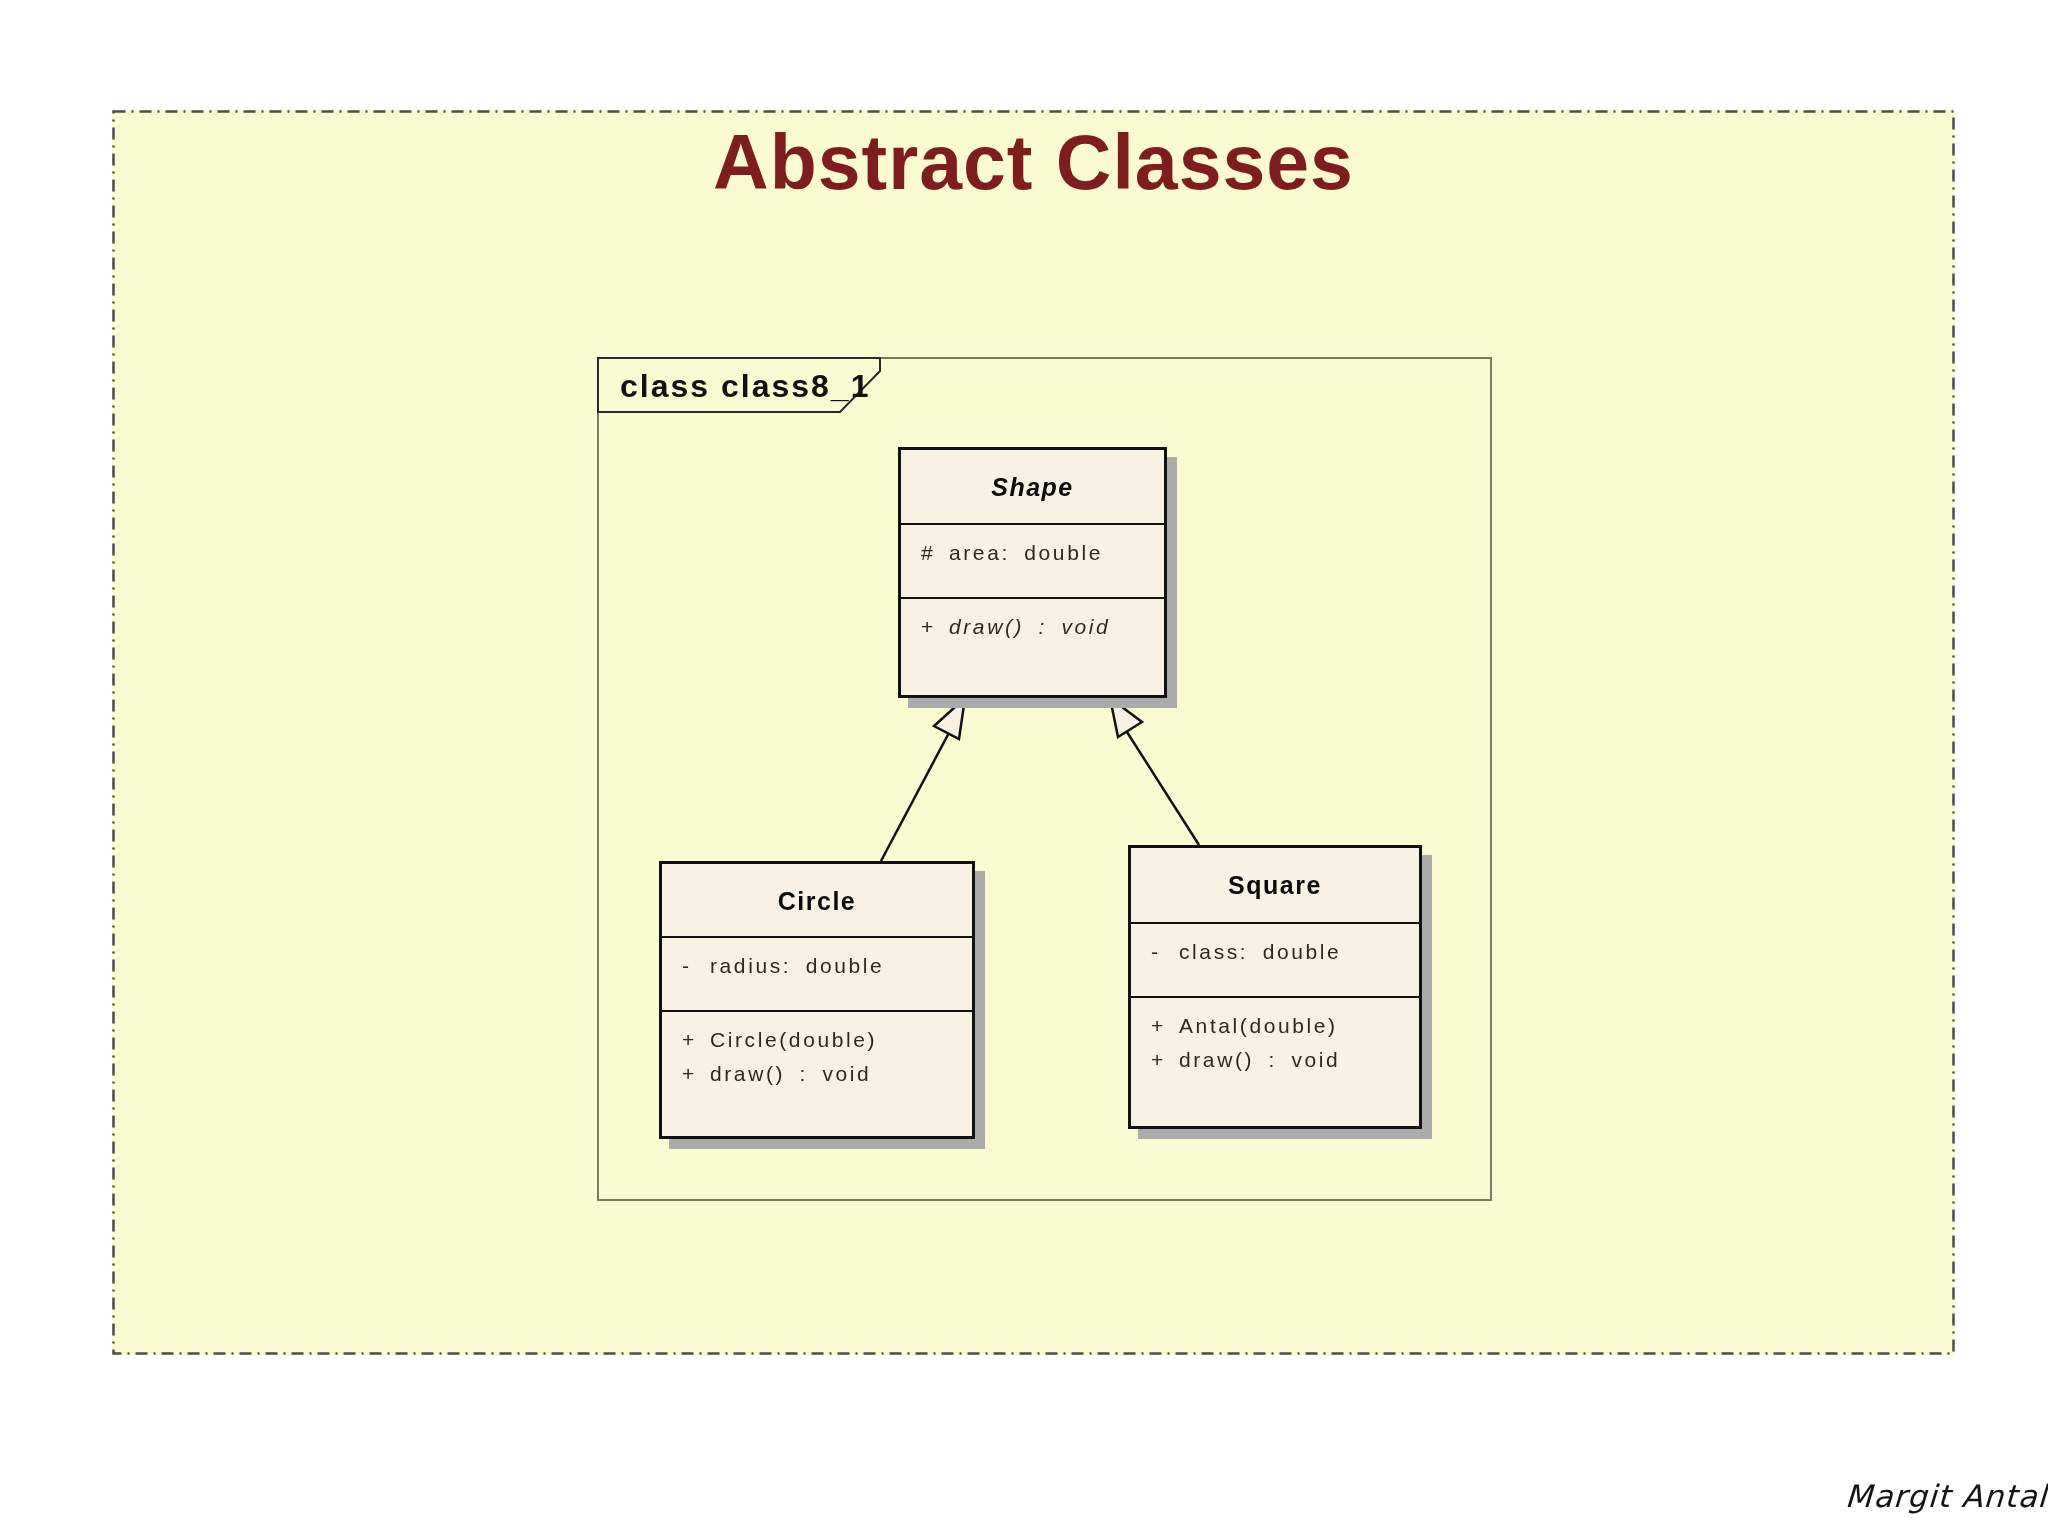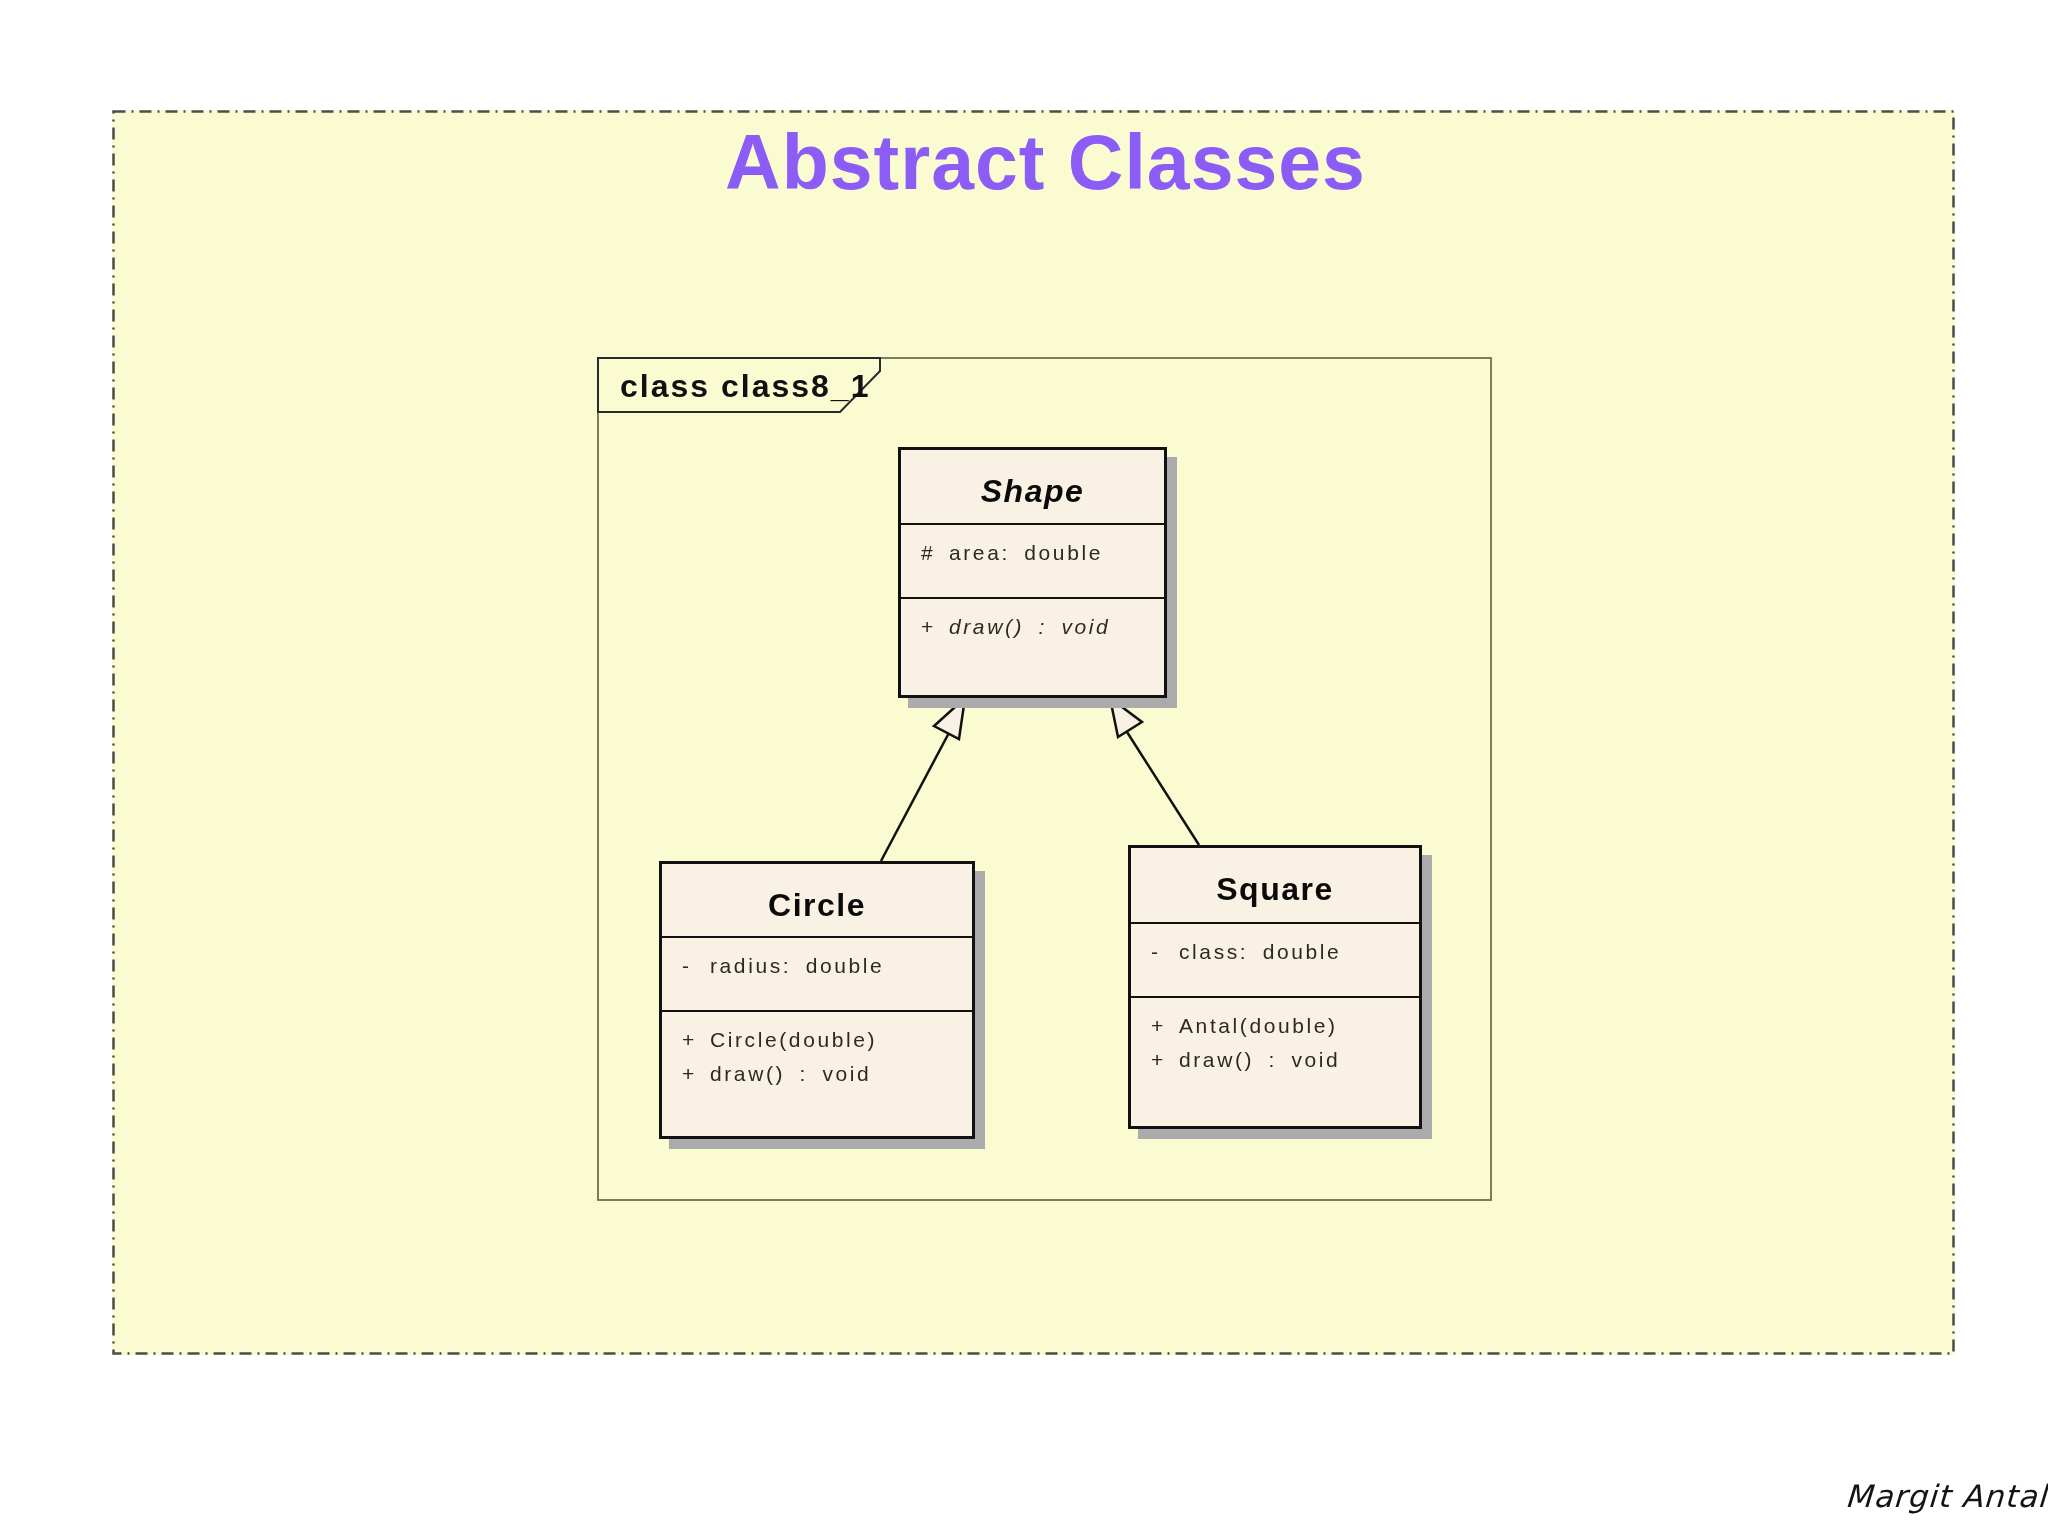--- a/index.html
+++ b/index.html
@@ -18,27 +18,27 @@
     width: 1843px; height: 1245px;
     background: #fbfbd1;
   }
   .overlay {
     position: absolute;
     left: 0; top: 0;
     width: 1843px; height: 1245px;
   }
   .slide-title {
     position: absolute;
-    left: 12px; top: 8px;
+    left: 0; top: 8px;
     width: 100%;
     text-align: center;
     font-size: 77px;
     font-weight: bold;
     letter-spacing: 1px;
-    color: #8b5cf6;
+    color: #7f1d1d;
   }
   .frame-label-text {
     position: absolute;
     left: 508px; top: 258px;
     font-size: 32px;
     font-weight: bold;
     letter-spacing: 2px;
     color: #111111;
   }
   .uml-class {
@@ -47,21 +47,21 @@
     border: 3px solid #111111;
     box-shadow: 10px 10px 0 #ababab;
   }
   #box-shape  { left: 786px;  top: 337px; width: 269px; height: 251px; }
   #box-circle { left: 547px;  top: 751px; width: 316px; height: 278px; }
   #box-square { left: 1016px; top: 735px; width: 294px; height: 284px; }
 
   .cls-name {
     width: 100%;
     text-align: center;
-    font-size: 32px;
+    font-size: 25px;
     font-weight: bold;
     letter-spacing: 1.5px;
     color: #0a0a0a;
     padding-top: 23px;
   }
   #box-shape  .cls-name { height: 73px; }
   #box-circle .cls-name { height: 72px; }
   #box-square .cls-name { height: 74px; }
 
   .compartment { border-top: 2.5px solid #111111; }

